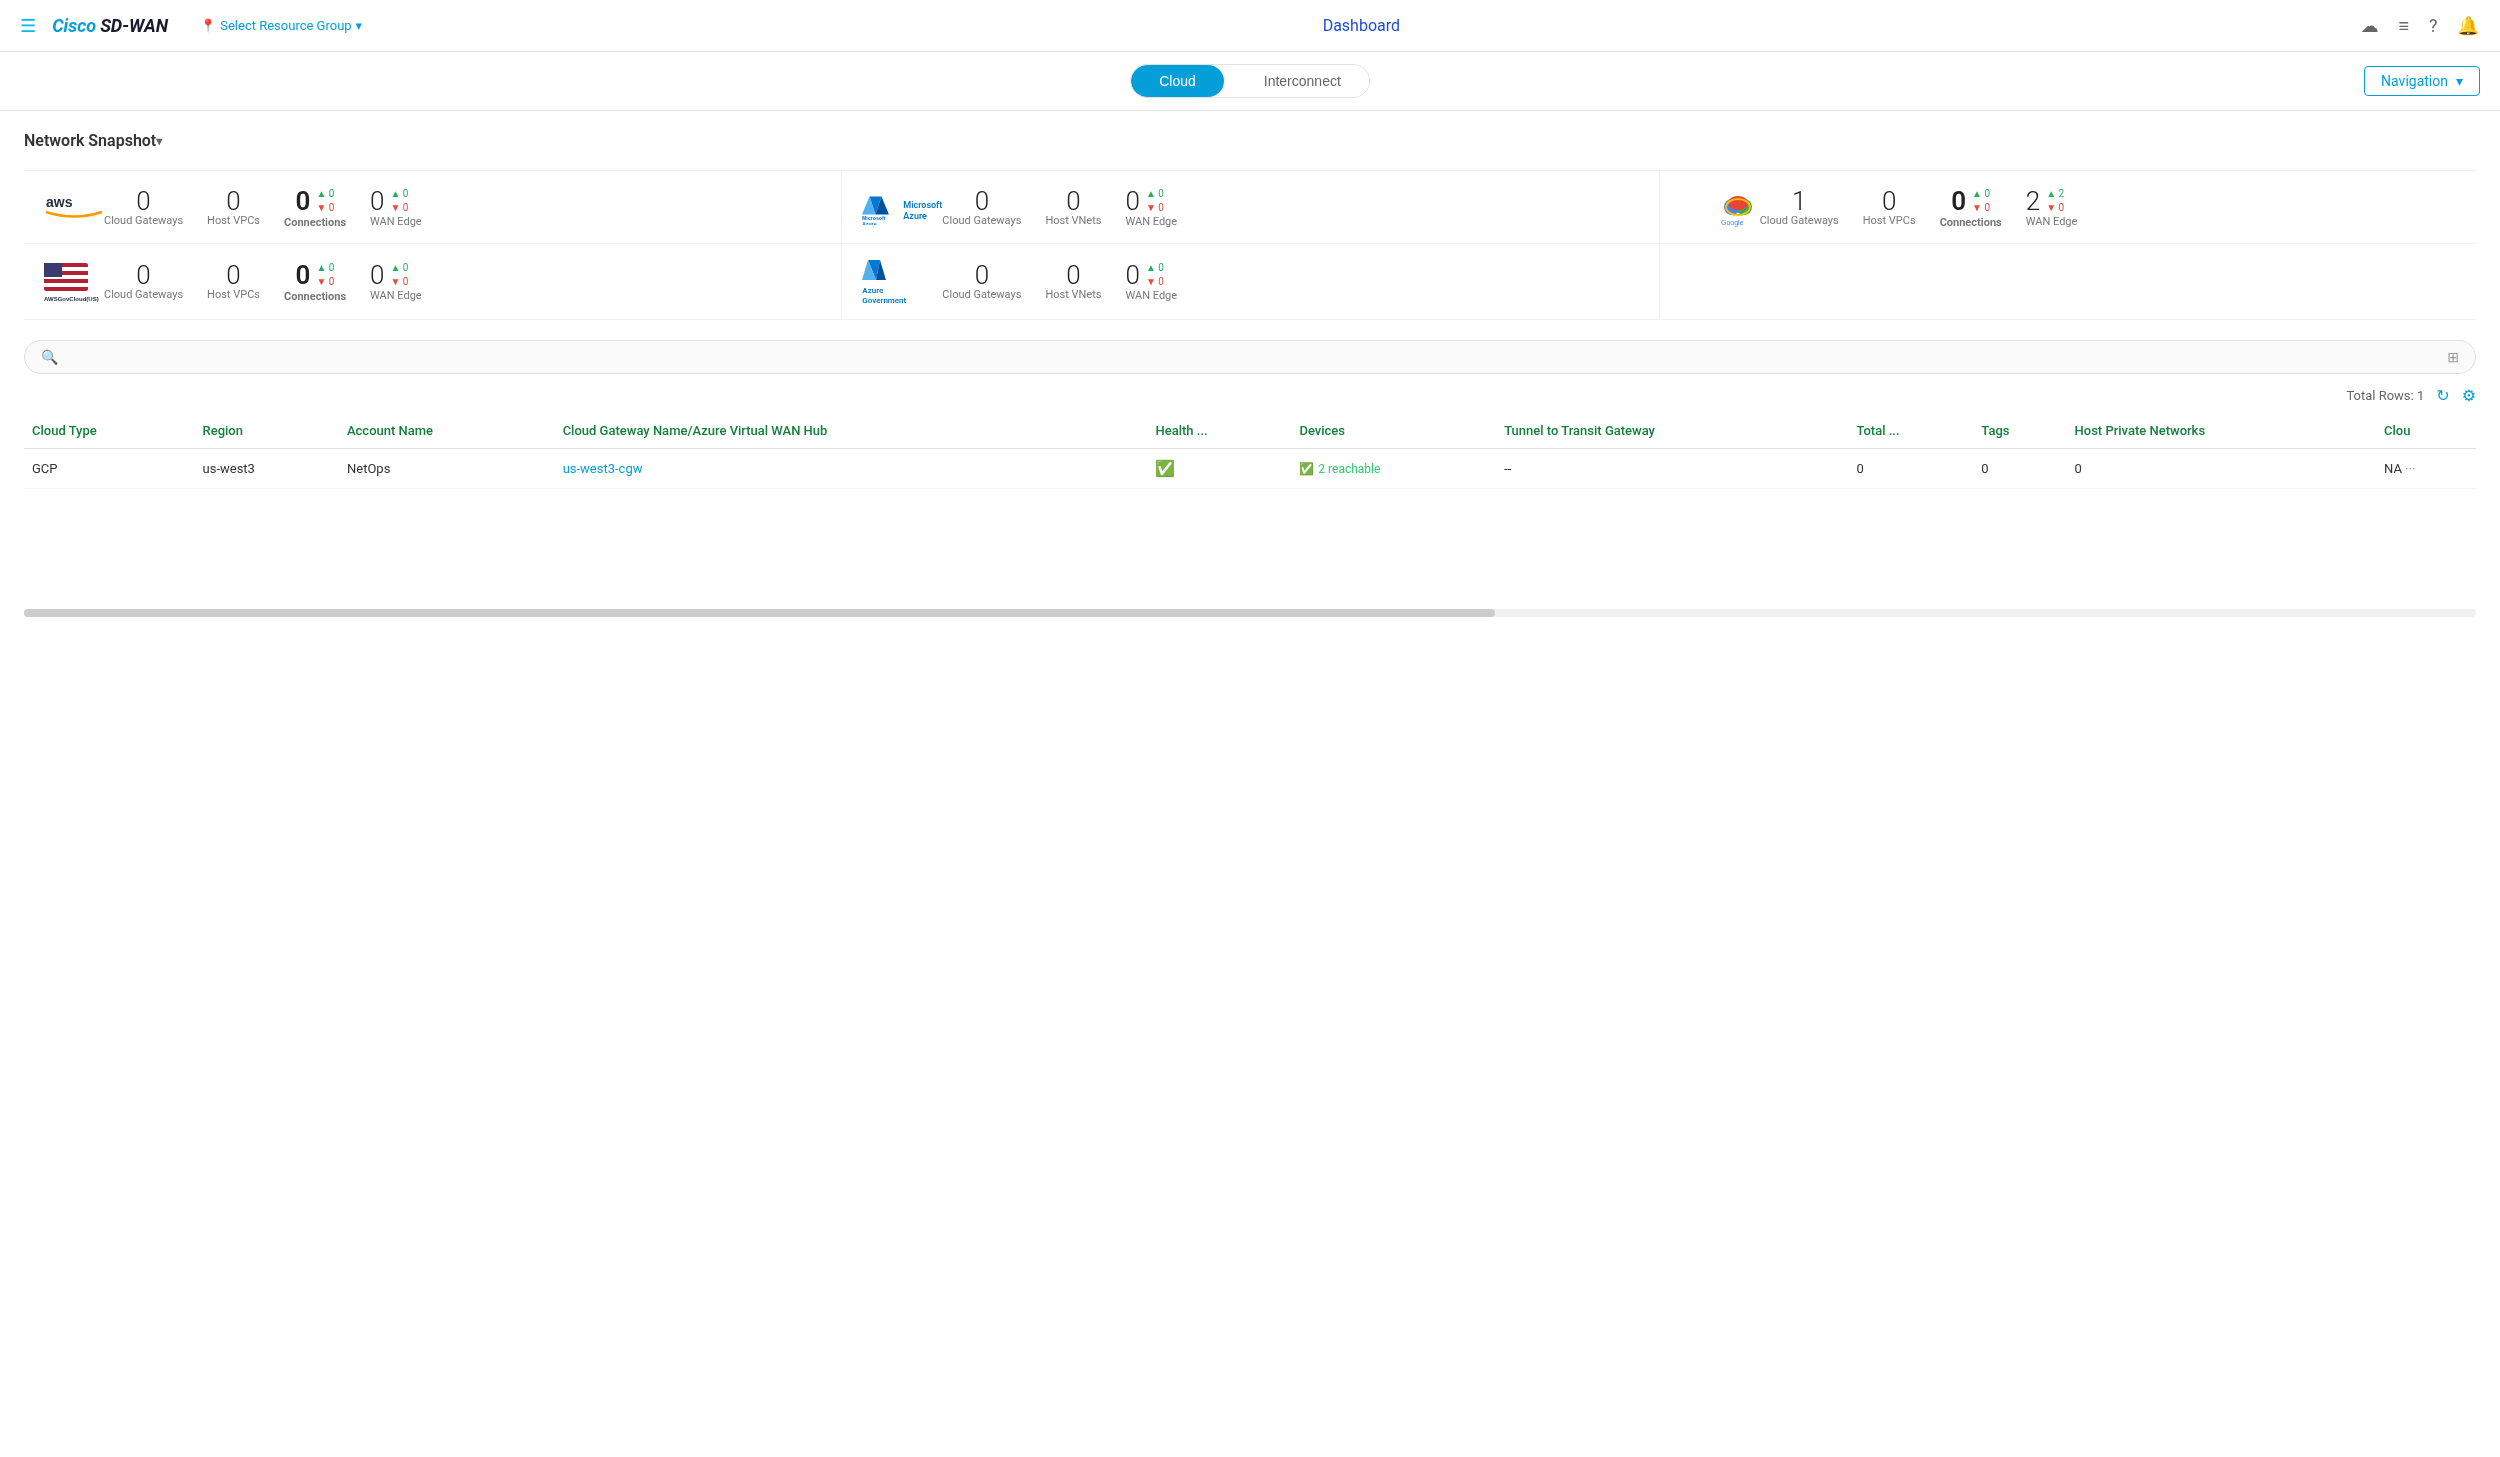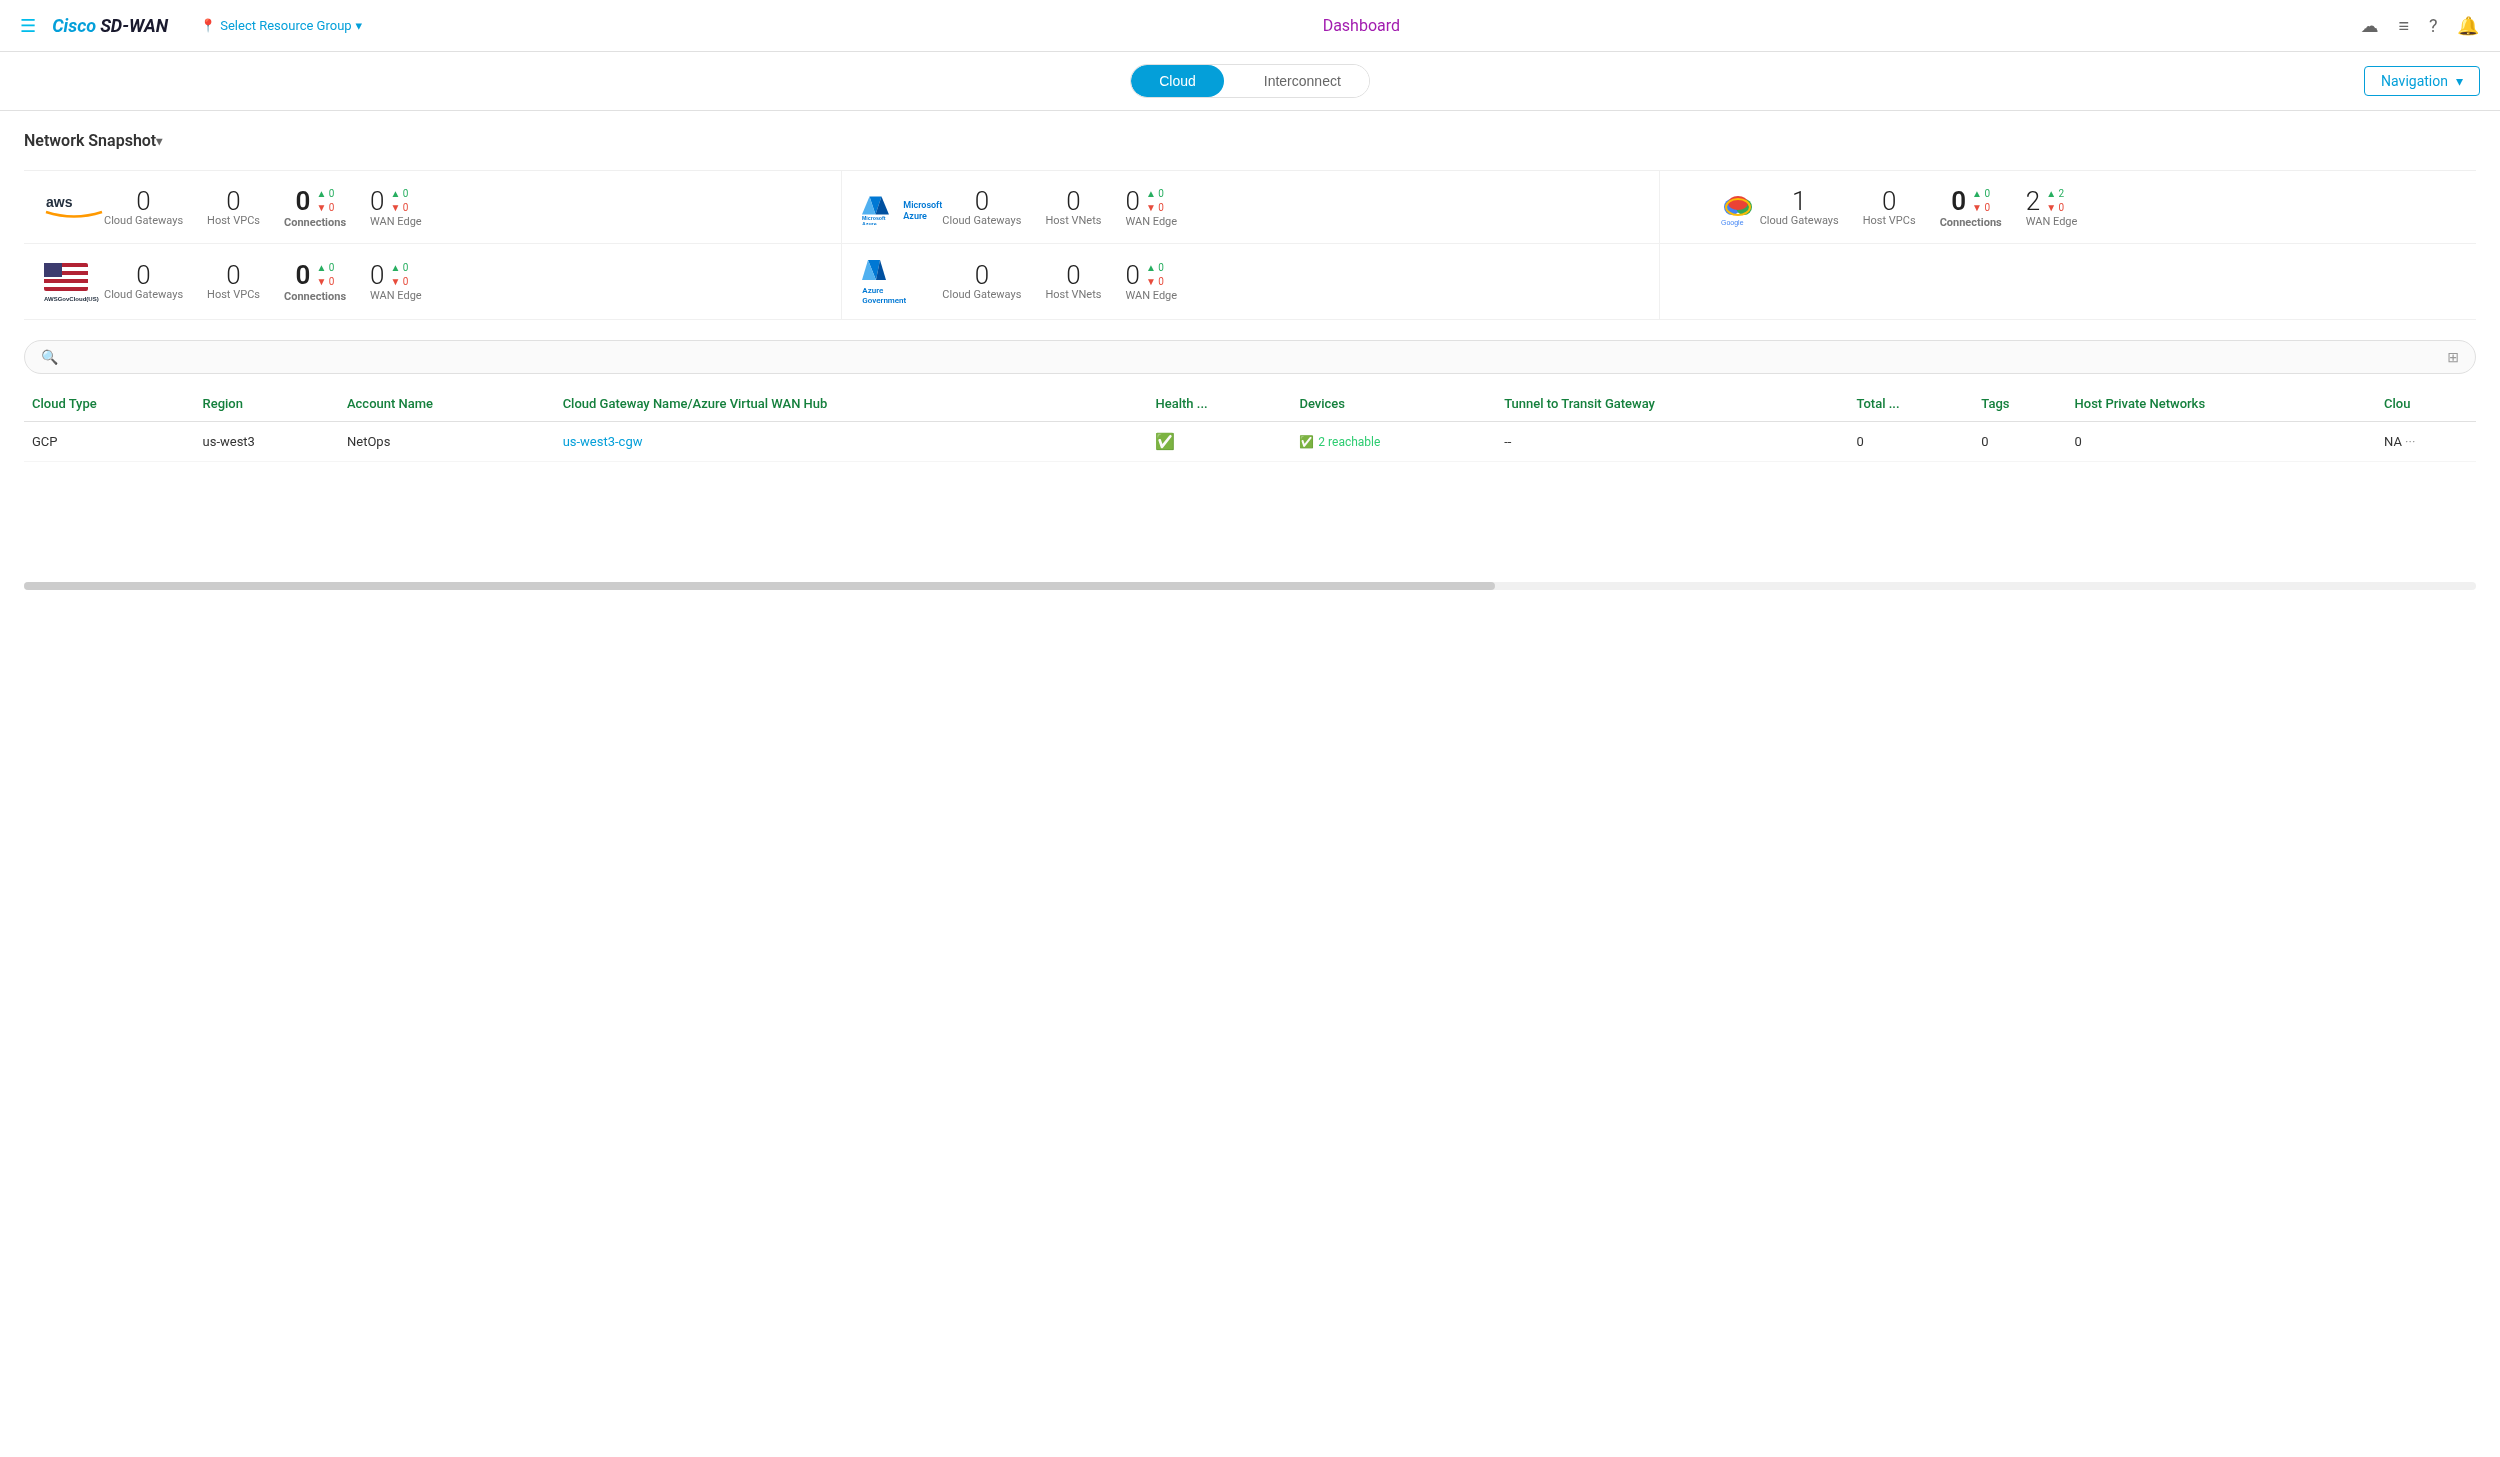--- a/index.html
+++ b/index.html
@@ -13,21 +13,21 @@
       align-items: center;
       padding: 0 20px;
       height: 52px;
     }
     .topnav-left { display: flex; align-items: center; gap: 16px; }
     .hamburger-icon { color: #00bceb; cursor: pointer; font-size: 18px; }
     .brand { display: flex; align-items: center; gap: 4px; font-style: italic; }
     .brand-cisco { color: #049fd9; font-weight: 700; font-size: 18px; }
     .brand-sdwan { color: #1a1a2e; font-weight: 700; font-size: 18px; }
     .resource-group { display: flex; align-items: center; gap: 4px; color: #049fd9; font-size: 13px; cursor: pointer; margin-left: 16px; }
-    .topnav-center { flex: 1; text-align: center; font-size: 16px; color: #a21caf; font-weight: 400; }
+    .topnav-center { flex: 1; text-align: center; font-size: 16px; color: #1d4ed8; font-weight: 400; }
     .topnav-right { display: flex; align-items: center; gap: 20px; }
     .topnav-icon { color: #666; font-size: 18px; cursor: pointer; }
     .notif-icon { color: #666; font-size: 18px; cursor: pointer; position: relative; }
 
     
     .subnav {
       background: #fff;
       border-bottom: 1px solid #e0e0e0;
       display: flex;
       align-items: center;
@@ -359,20 +359,25 @@
 
       <div style="border-left: 1px solid #f0f0f0;"></div>
     </div>
   </div>
 
   <div class="search-bar" style="margin-top: 20px;">
     <span class="search-icon">🔍</span>
     <span class="filter-icon">⊞</span>
   </div>
 
+  <div class="table-meta">
+    <span>Total Rows: 1</span>
+    <span class="table-meta-icon">↻</span>
+    <span class="table-meta-icon">⚙</span>
+  </div>
 
   <div style="overflow-x: auto;">
     <table class="data-table">
       <thead>
         <tr>
           <th>Cloud Type</th>
           <th>Region</th>
           <th>Account Name</th>
           <th>Cloud Gateway Name/Azure Virtual WAN Hub</th>
           <th>Health ...</th>

